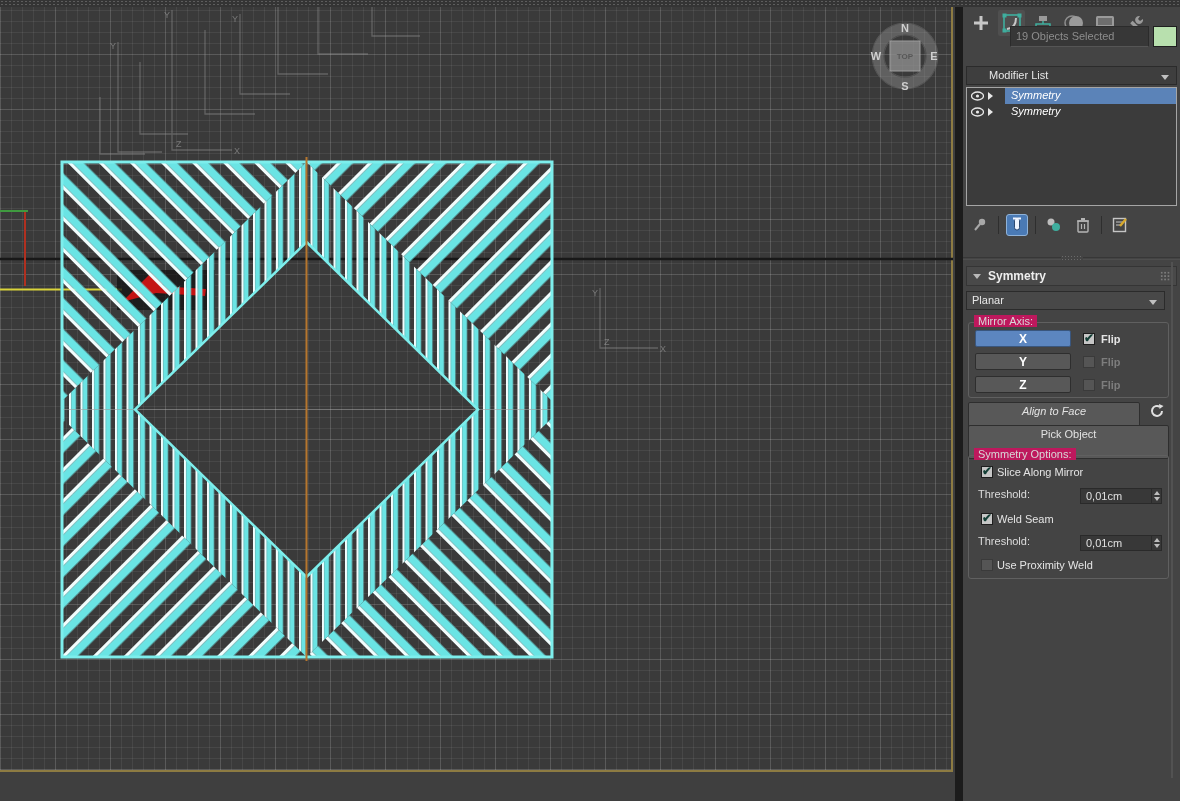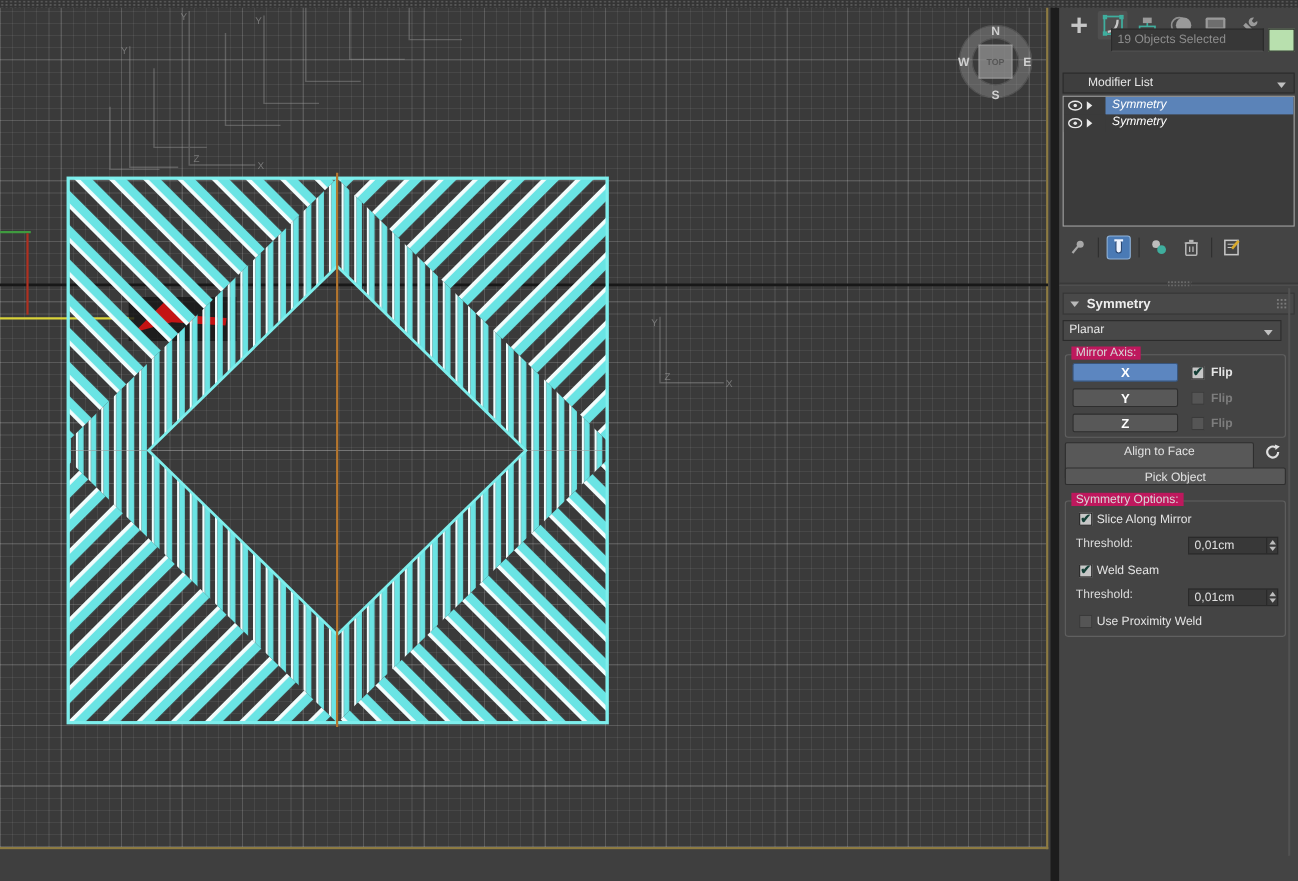--- a/index.html
+++ b/index.html
@@ -82,24 +82,24 @@
   .axis-btn.selected { background:#5c86c0; border-color:#39567e; }
   .chk { width:12px; height:12px; background:#c6c6c6; border:1px solid #1e1e1e; margin-left:12px;
     position:relative; flex:none; }
   .chk.off { background:#555; border-color:#3a3a3a; }
   .chk .mark { position:absolute; left:0px; top:-3px; color:#143f36; font-size:12px; font-weight:bold; }
   .chk-label { margin-left:6px; color:#e4e4e4; font-weight:bold; }
   .chk-label.dim { color:#7d7d7d; }
 
   .btn { background:#585858; border:1px solid #2e2e2e; border-radius:2px; color:#e2e2e2;
     text-align:center; font-size:11px; }
-  .align-btn { position:absolute; top:402px; left:5px; width:172px; height:34px; padding-top:2px; }
+  .align-btn { position:absolute; top:402px; left:5px; width:172px; height:34px; padding-top:2px;font-style:italic; }
   .refresh-btn { position:absolute; top:402px; left:182px; width:24px; height:18px; display:flex;
     align-items:center; justify-content:center; background:none; border:none; }
-  .pick-btn { position:absolute; top:425px; left:5px; right:11px; height:16px; padding-top:2px; }
+  .pick-btn { position:absolute; top:425px; left:5px; right:11px; height:34px; padding-top:2px; }
 
   .options-group { top:455px; height:124px; }
   .opt-row { position:absolute; left:12px; display:flex; align-items:center; }
   .opt-row .chk { margin-left:0; }
   .opt-label { margin-left:4px; color:#e4e4e4; }
   .thr-row { position:absolute; right:6px; display:flex; align-items:flex-start;gap:44px; }
   .thr-label { color:#dcdcdc; margin-right:6px; }
   .spinner { width:82px; height:16px; background:#383838; border:1px solid #2a2a2a; display:flex; }
   .spin-val { flex:1; color:#e0e0e0; padding:1px 0 0 5px; font-size:11px; }
   .spin-arrows { width:10px; border-left:1px solid #2a2a2a; display:flex; flex-direction:column;

